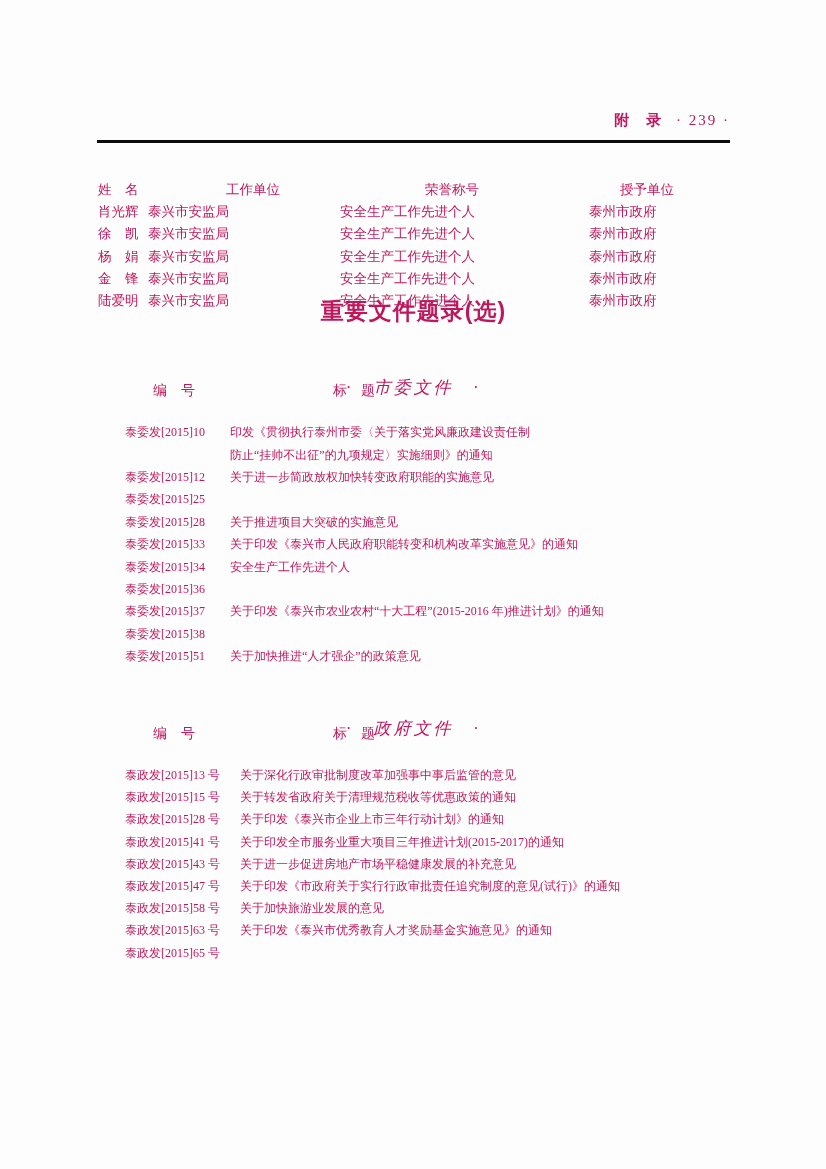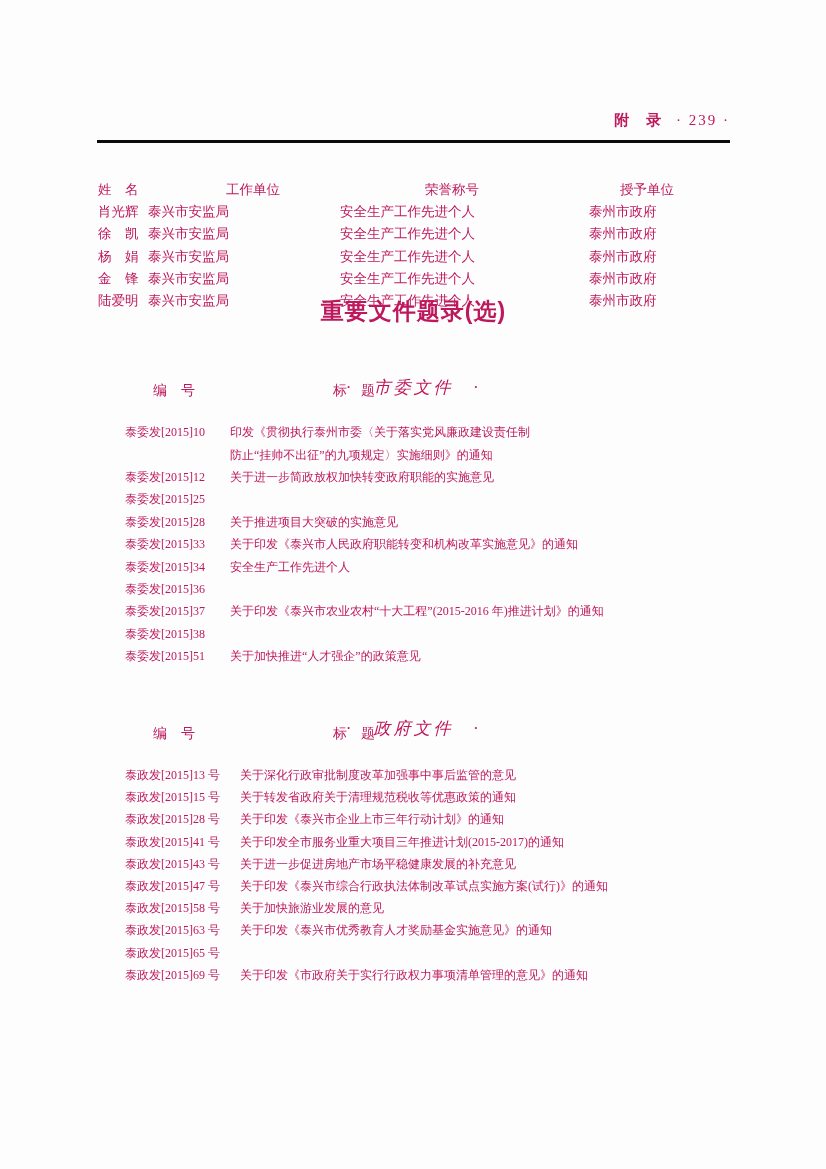--- a/index.html
+++ b/index.html
@@ -203,32 +203,28 @@
     <div class="doc-line">
       <span class="code">泰政发[2015]41 号</span>
       <span class="title">关于印发全市服务业重大项目三年推进计划(2015-2017)的通知</span>
     </div>
     <div class="doc-line">
       <span class="code">泰政发[2015]43 号</span>
       <span class="title">关于进一步促进房地产市场平稳健康发展的补充意见</span>
     </div>
     <div class="doc-line">
       <span class="code">泰政发[2015]47 号</span>
-      <span class="title">关于印发《泰兴市综合行政执法体制改革试点实施方案(试行)》的通知</span>
+      <span class="title">关于印发《市政府关于实行行政审批责任追究制度的意见(试行)》的通知</span>
     </div>
     <div class="doc-line">
       <span class="code">泰政发[2015]58 号</span>
       <span class="title">关于加快旅游业发展的意见</span>
     </div>
     <div class="doc-line">
       <span class="code">泰政发[2015]63 号</span>
       <span class="title">关于印发《泰兴市优秀教育人才奖励基金实施意见》的通知</span>
     </div>
     <div class="doc-line">
       <span class="code">泰政发[2015]65 号</span>
     </div>
-    <div class="doc-line">
-      <span class="code">泰政发[2015]69 号</span>
-      <span class="title">关于印发《市政府关于实行行政权力事项清单管理的意见》的通知</span>
-    </div>
   </div>
 
 </div>
 
 </body></html>

